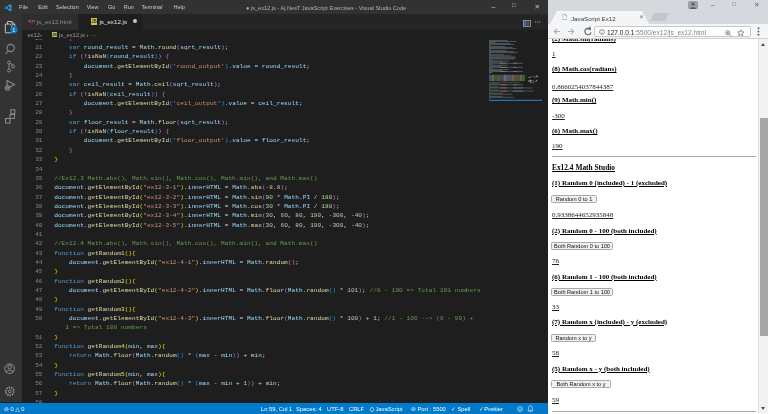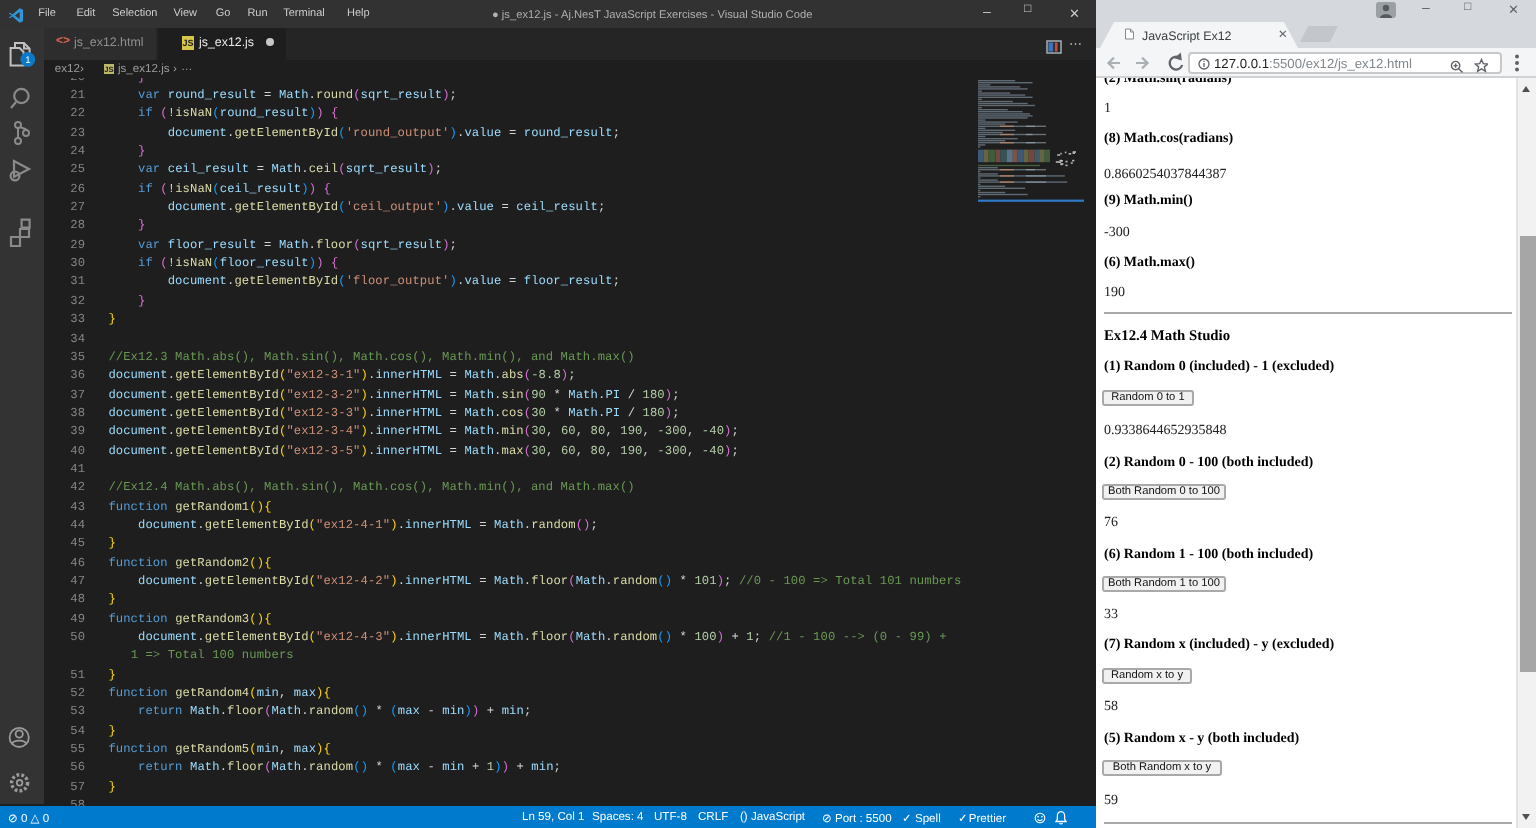--- a/index.html
+++ b/index.html
@@ -31,21 +31,21 @@
 #chrome { position:absolute; left:548px; top:0; width:220px; height:414px; background:#fff; }
 #cframe { position:absolute; left:0; top:0; width:220px; height:24px; background:#d5d8dc; }
 #ctab { position:absolute; left:2px; top:11px; width:99px; height:13px; background:#f4f5f6;
   clip-path:polygon(0 100%, 7px 0, 92px 0, 99px 100%); }
 #ctabstub { position:absolute; left:102px; top:13px; width:19px; height:8px; background:#c3c7cb;
   clip-path:polygon(0 100%, 4px 0, 19px 0, 15px 100%); }
 #ctoolbar { position:absolute; left:0; top:24px; width:220px; height:15px; background:#f4f5f6; border-bottom:1px solid #d0d2d4; }
 #urlbar { position:absolute; left:46px; top:2px; width:157px; height:10.7px; background:#fff; border:1px solid #c8c8c8; border-radius:2px; }
 #ccontent { position:absolute; left:0; top:39.3px; width:210px; height:374.7px; background:#fff; overflow:hidden;
   font-family:"Liberation Serif",serif; color:#000; }
-#ccontent .b, #ccontent .r, #ccontent .h { position:absolute; left:4px; white-space:nowrap; }
+#ccontent .b, #ccontent .r, #ccontent .h { position:absolute; left:4px; white-space:nowrap;text-decoration:underline; }
 #ccontent .b { font-weight:bold; font-size:7px; }
 #ccontent .r { font-size:7px; color:#222; }
 #ccontent .h { font-weight:bold; font-size:7.4px; }
 #ccontent .hr { position:absolute; left:4px; width:204px; height:1px; background:#a8a8a8; }
 #ccontent .btn { position:absolute; left:3px; height:8px; background:#f1f1f1; border:0.5px solid #a9a9a9;
   border-radius:1.5px; font-family:"Liberation Sans",sans-serif; font-size:5.6px; color:#111;
   text-align:center; line-height:7px; }
 #cscroll { position:absolute; left:210px; top:39.3px; width:10px; height:374.7px; background:#f2f2f2; border-left:1px solid #e2e2e2; }
 #cthumb { position:absolute; left:1px; top:79px; width:9px; height:218px; background:#a6a6a6; }
 .arr { position:absolute; left:2px; width:0; height:0; border-left:2.8px solid transparent; border-right:2.8px solid transparent; }

